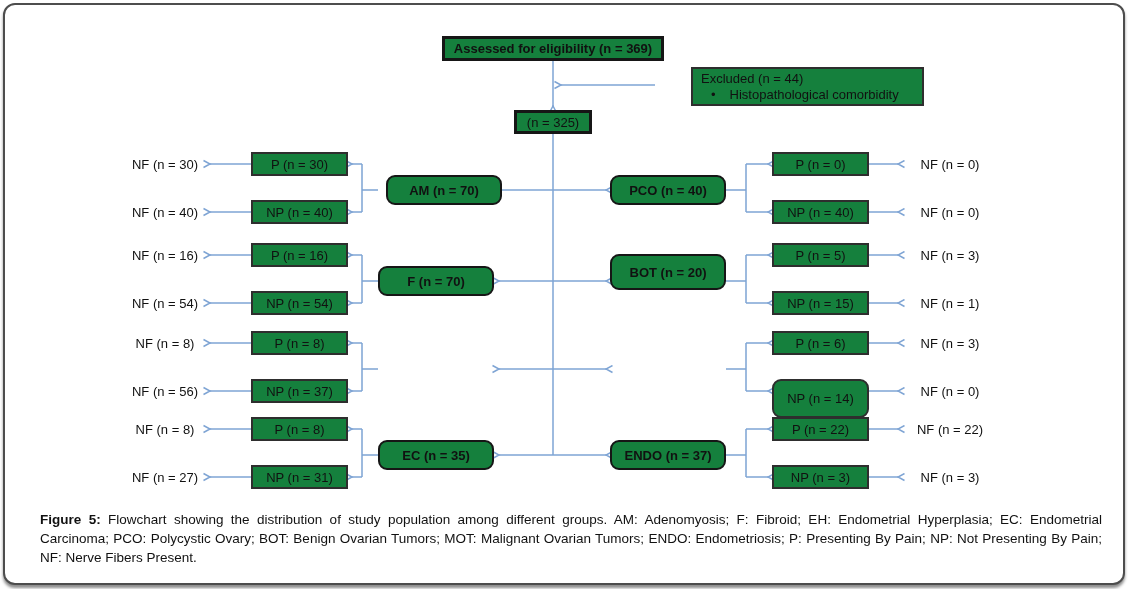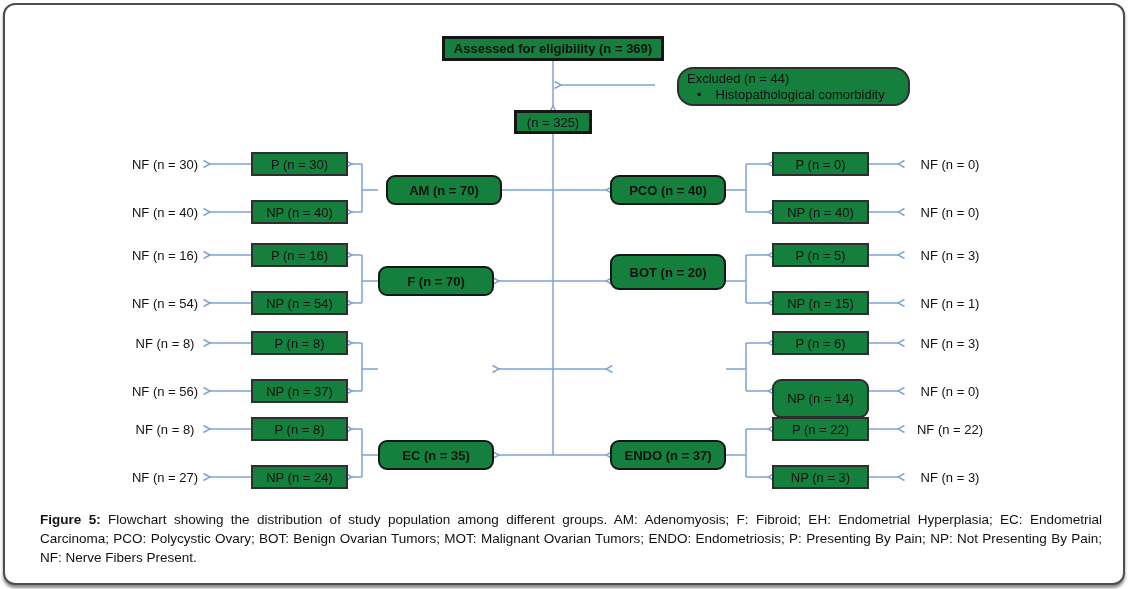--- a/index.html
+++ b/index.html
@@ -90,21 +90,21 @@
       <line x1="251" y1="477" x2="210" y2="477" marker-end="url(#arw)"></line>
       <line x1="746" y1="429" x2="768" y2="429" marker-end="url(#arw)"></line>
       <line x1="746" y1="477" x2="768" y2="477" marker-end="url(#arw)"></line>
       <line x1="869" y1="429" x2="898" y2="429" marker-end="url(#arw)"></line>
       <line x1="869" y1="477" x2="898" y2="477" marker-end="url(#arw)"></line>
     </g>
   </svg>
 
   <div class="node box-heavy" style="left:442px;top:36px;width:222px;height:25px;">Assessed for eligibility (n = 369)</div>
 
-  <div class="node box-excl" style="left:677px;top:67px;width:233px;height:39px;border-radius:16px;">
+  <div class="node box-excl" style="left:691px;top:67px;width:233px;height:39px;">
     <span>Excluded (n = 44)</span>
     <span class="excl-bullet">Histopathological comorbidity</span>
   </div>
 
   <div class="node box-n" style="left:514px;top:110px;width:78px;height:24px;">(n = 325)</div>
 
   <div class="nf" style="left:120px;top:157px;width:90px;">NF (n = 30)</div>
   <div class="node box-sub" style="left:251px;top:152px;width:97px;height:24px;">P (n = 30)</div>
   <div class="nf" style="left:120px;top:205px;width:90px;">NF (n = 40)</div>
   <div class="node box-sub" style="left:251px;top:200px;width:97px;height:24px;">NP (n = 40)</div>
@@ -131,21 +131,21 @@
   <div class="nf" style="left:120px;top:384px;width:90px;">NF (n = 56)</div>
   <div class="node box-sub" style="left:251px;top:379px;width:97px;height:24px;">NP (n = 37)</div>
   <div class="node box-sub" style="left:772px;top:331px;width:97px;height:24px;">P (n = 6)</div>
   <div class="nf" style="left:905px;top:336px;width:90px;">NF (n = 3)</div>
   <div class="node box-sub" style="left:772px;top:379px;width:97px;height:39px;border-radius:9px;">NP (n = 14)</div>
   <div class="nf" style="left:905px;top:384px;width:90px;">NF (n = 0)</div>
 
   <div class="nf" style="left:120px;top:422px;width:90px;">NF (n = 8)</div>
   <div class="node box-sub" style="left:251px;top:417px;width:97px;height:24px;">P (n = 8)</div>
   <div class="nf" style="left:120px;top:470px;width:90px;">NF (n = 27)</div>
-  <div class="node box-sub" style="left:251px;top:465px;width:97px;height:24px;">NP (n = 24)</div>
+  <div class="node box-sub" style="left:251px;top:465px;width:97px;height:24px;">NP (n = 31)</div>
   <div class="node box-group" style="left:378px;top:440px;width:116px;height:30px;">EC (n = 35)</div>
   <div class="node box-group" style="left:610px;top:440px;width:116px;height:30px;">ENDO (n = 37)</div>
   <div class="node box-sub" style="left:772px;top:417px;width:97px;height:24px;">P (n = 22)</div>
   <div class="nf" style="left:905px;top:422px;width:90px;">NF (n = 22)</div>
   <div class="node box-sub" style="left:772px;top:465px;width:97px;height:24px;">NP (n = 3)</div>
   <div class="nf" style="left:905px;top:470px;width:90px;">NF (n = 3)</div>
 
   <div class="caption"><b>Figure 5:</b><span> Flowchart showing the distribution of study population among different groups. AM: Adenomyosis; F: Fibroid; EH: Endometrial Hyperplasia; EC: Endometrial Carcinoma; PCO: Polycystic Ovary; BOT: Benign Ovarian Tumors; MOT: Malignant Ovarian Tumors; ENDO: Endometriosis; P: Presenting By Pain; NP: Not Presenting By Pain; NF: Nerve Fibers Present.</span></div>
 </div>
 

